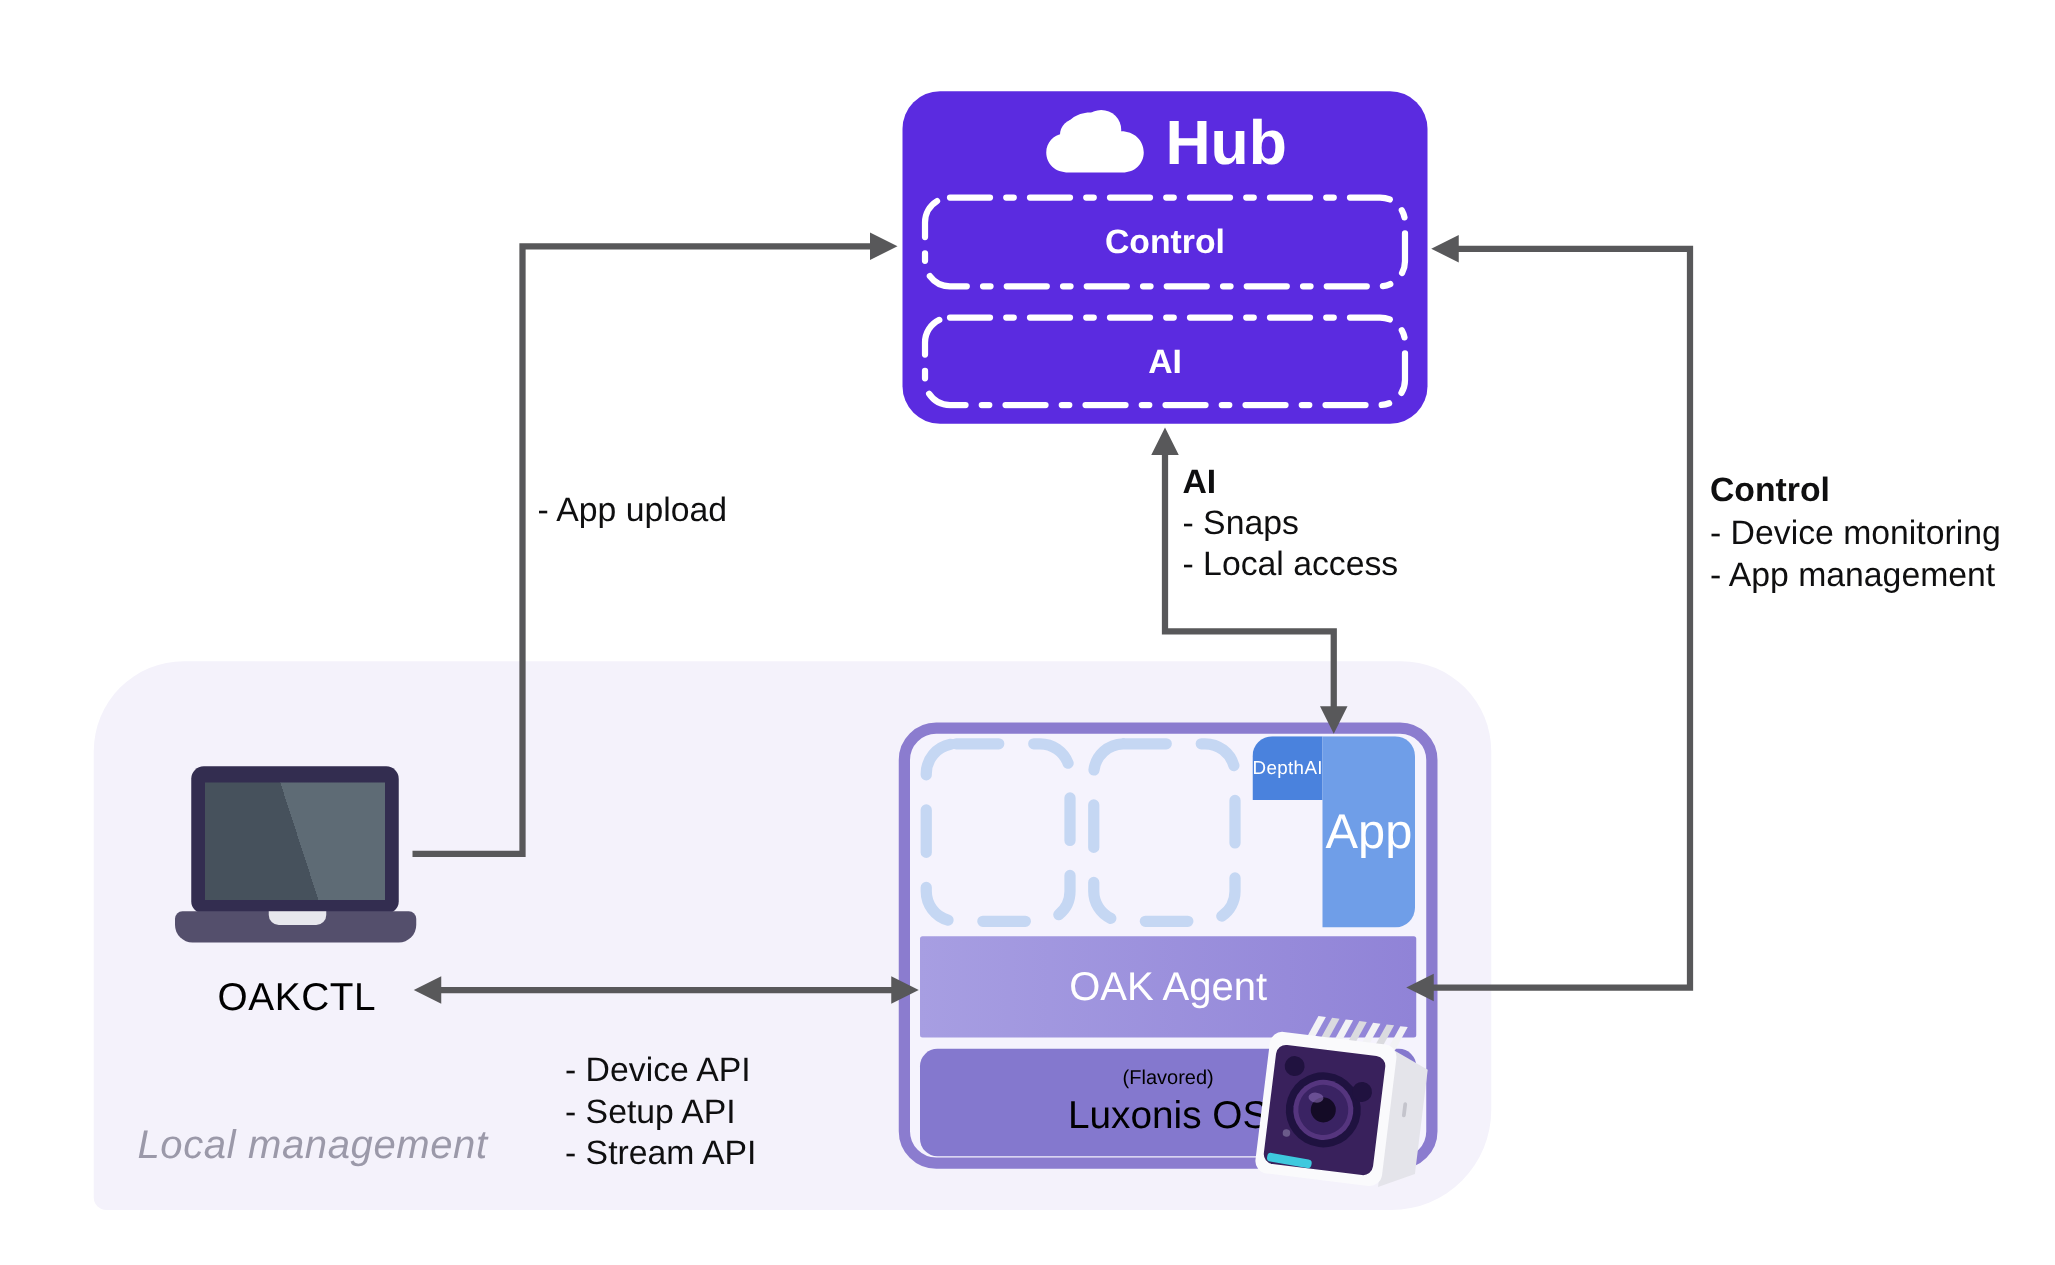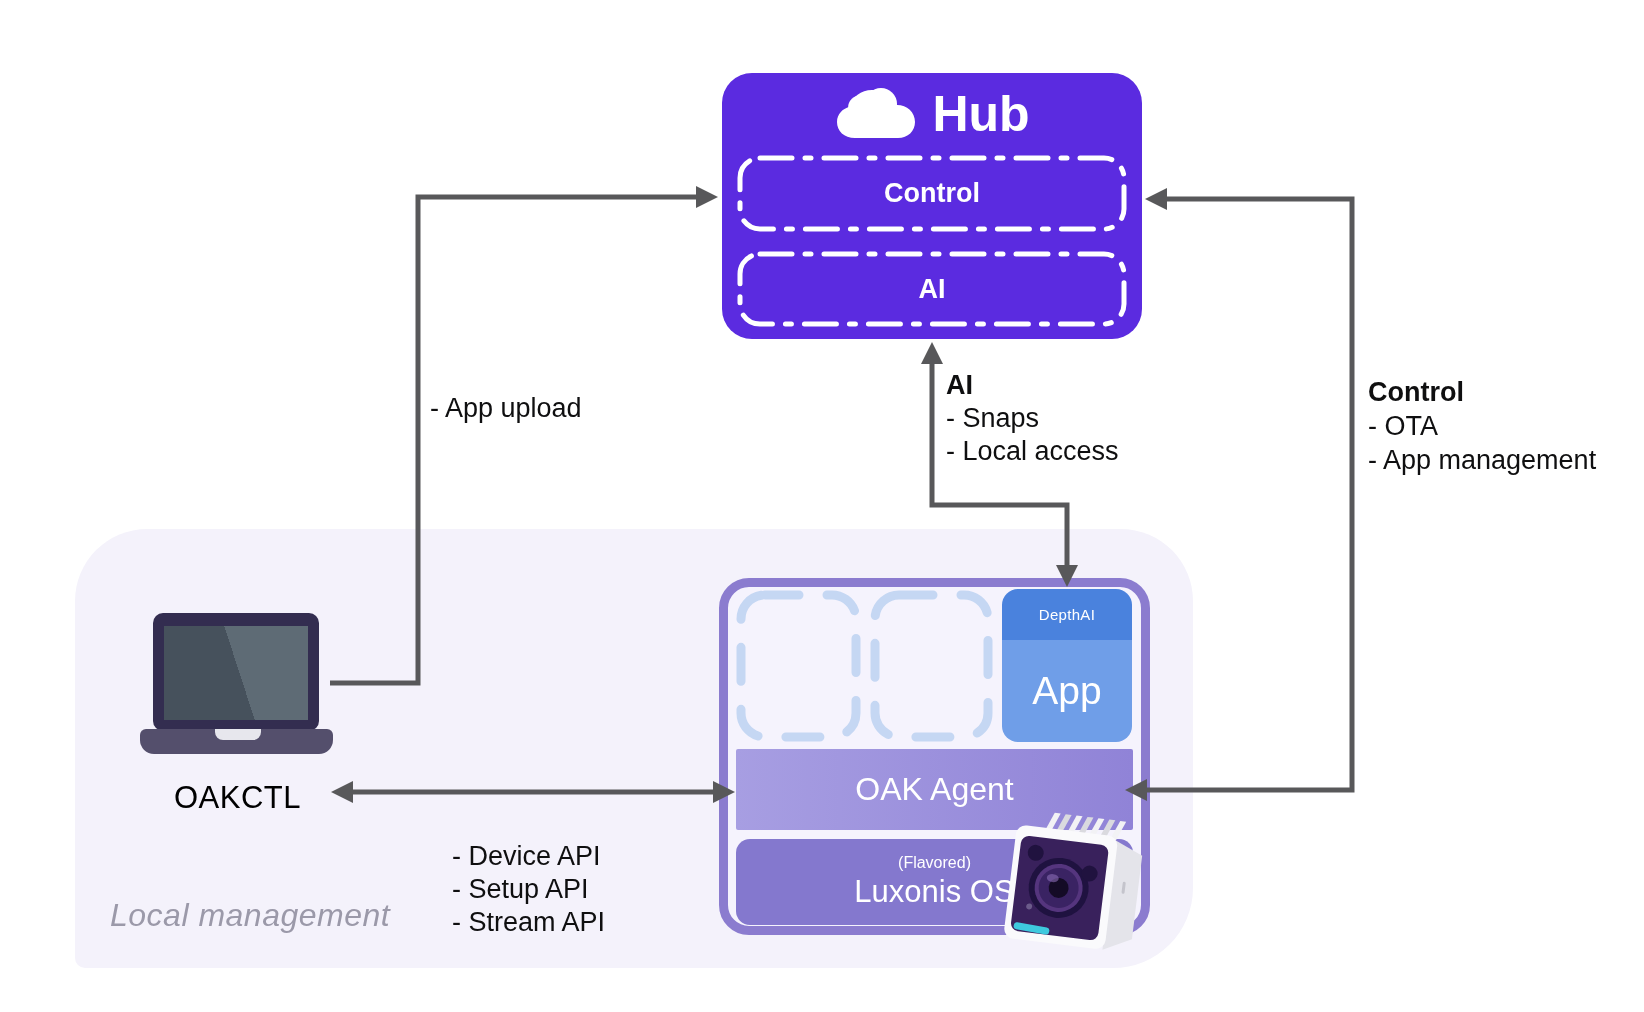--- a/index.html
+++ b/index.html
@@ -43,38 +43,38 @@
   .device{
     left:719px;top:578px;width:431px;height:357px;box-sizing:border-box;
     border:9px solid var(--device_border,#8B7CCF);border-radius:30px;
     background:var(--device_fill,#F5F3FD);
   }
   .placeholder{position:absolute;top:3px;width:125px;height:152px;}
   .placeholder.p1{left:8px;}
   .placeholder.p2{left:142px;width:123px;}
   .depthai{
     position:absolute;left:274px;top:2px;width:130px;height:153px;
-    border-radius:16px;overflow:hidden;display:flex;flex-direction:column;
+    border-radius:16px;overflow:hidden;display:flex;flex-direction:row;
   }
   .depthai-header{
     height:51px;background:var(--depthai_header,#4A82DD);color:#fff;font-size:15px;
     display:flex;align-items:center;justify-content:center;letter-spacing:.3px;
   }
   .depthai-body{
     flex:1;background:var(--depthai_body,#6F9EE8);color:#fff;font-size:39px;
     display:flex;align-items:center;justify-content:center;
   }
   .agent-bar{
     position:absolute;left:8px;top:162px;width:397px;height:81px;border-radius:2px;
     background:linear-gradient(90deg,var(--agent_left,#A79EE2),var(--agent_right,#9083D7));
     color:#fff;font-size:32px;display:flex;align-items:center;justify-content:center;
   }
   .os-bar{
     position:absolute;left:8px;top:252px;width:397px;height:86px;border-radius:14px;
-    background:var(--luxonis,#8478CE);color:#ffffff;
+    background:var(--luxonis,#8478CE);color:#000000;
     display:flex;flex-direction:column;align-items:center;justify-content:center;gap:2px;
   }
   .os-flavored{font-size:16px;}
   .os-name{font-size:31px;}
 
   
   .laptop{left:140px;top:610px;width:195px;height:145px;}
   .laptop .screen-frame{
     position:absolute;left:13px;top:3px;width:166px;height:118px;border-radius:10px;
     background:#332D50;
@@ -179,21 +179,21 @@
   </div>
 
   <div class="abs note note-ai">
     <div class="hd">AI</div>
     <div>- Snaps</div>
     <div>- Local access</div>
   </div>
 
   <div class="abs note note-control">
     <div class="hd">Control</div>
-    <div>- OTA</div>
+    <div>- Device monitoring</div>
     <div>- App management</div>
   </div>
 
   <div class="abs note note-api">
     <div>- Device API</div>
     <div>- Setup API</div>
     <div>- Stream API</div>
   </div>
 
   <svg class="abs connectors" width="1644" height="1012" viewBox="0 0 1644 1012">

